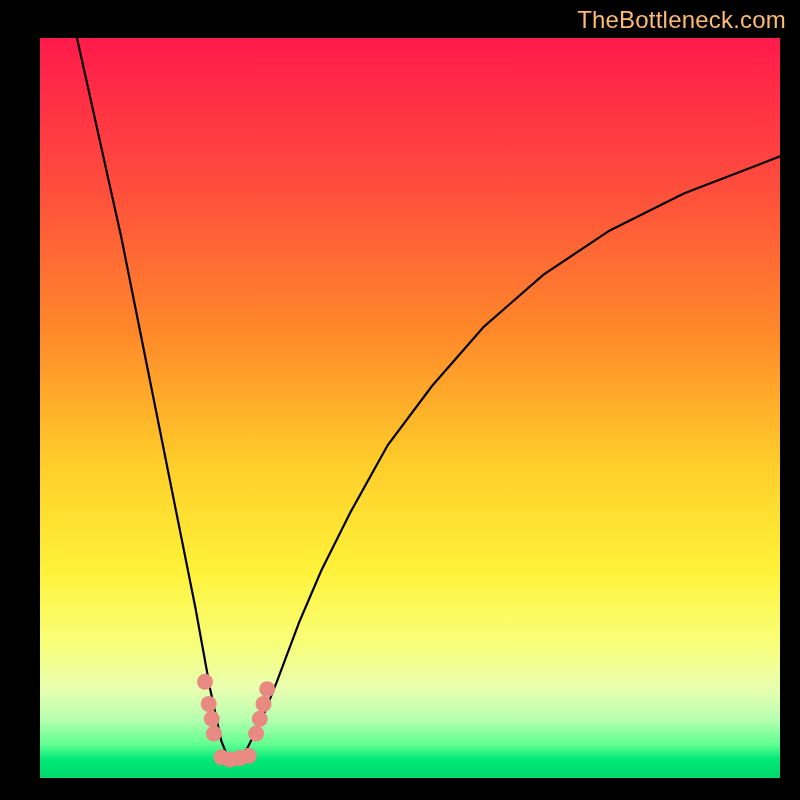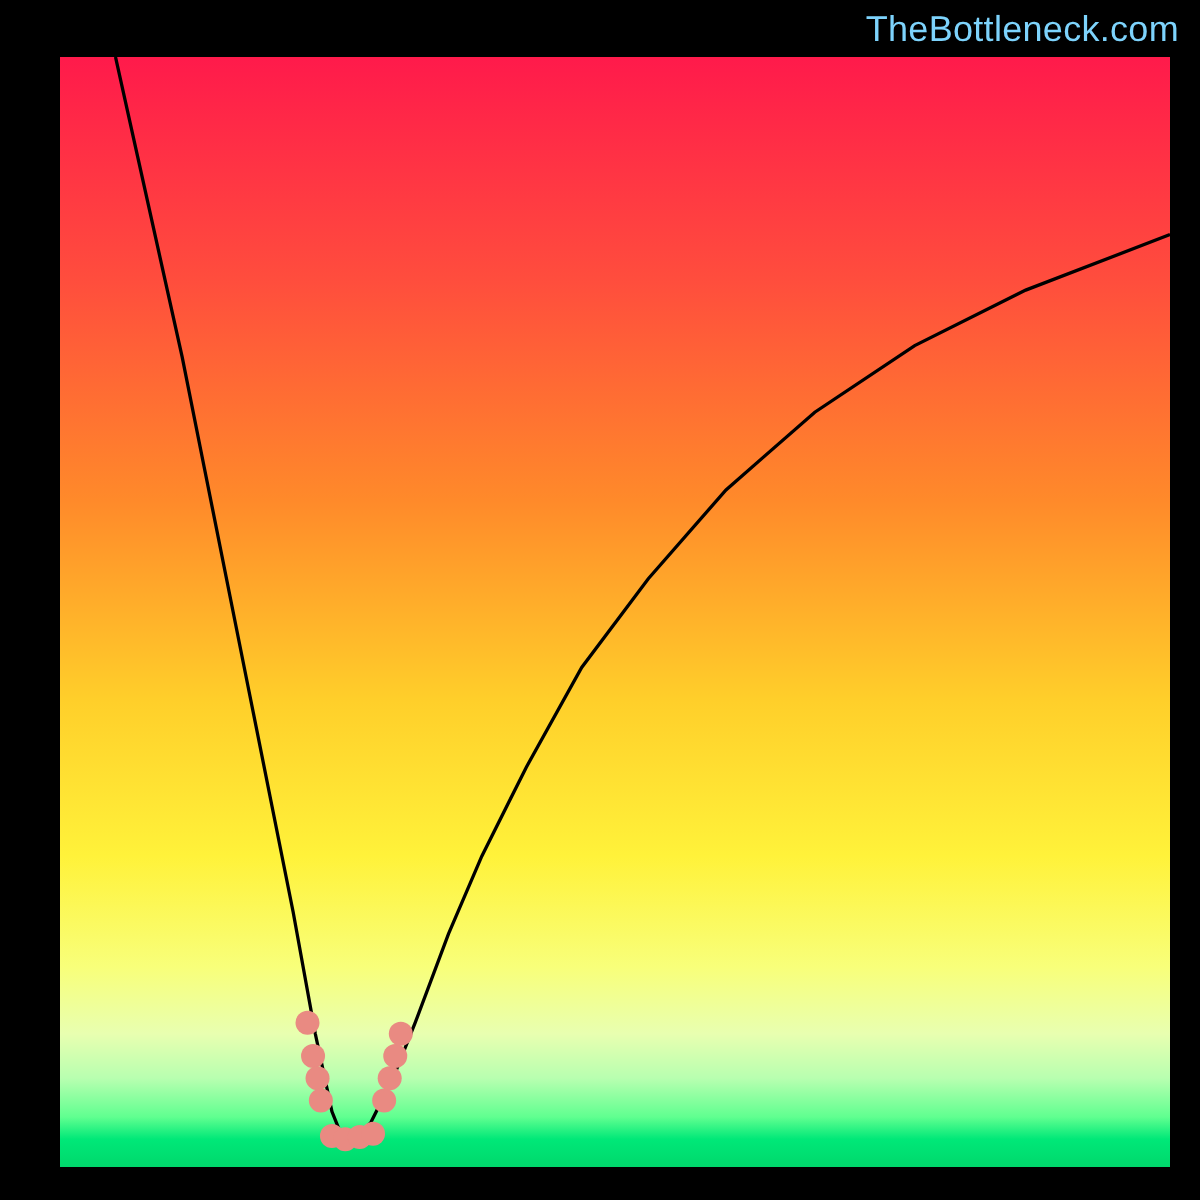--- a/index.html
+++ b/index.html
@@ -45,21 +45,21 @@
   .markers circle {
     fill: #e98a82;
     stroke: none;
   }
   .watermark {
     position: absolute;
     top: 6px;
     right: 14px;
     font-family: Arial, Helvetica, sans-serif;
     font-size: 24px;
-    color: #7dd3fc;
+    color: #fdba74;
     letter-spacing: 0.2px;
   }
 </style>
 </head>
 <body>
 
 <div class="frame">
 
   <div class="watermark">TheBottleneck.com</div>
 

